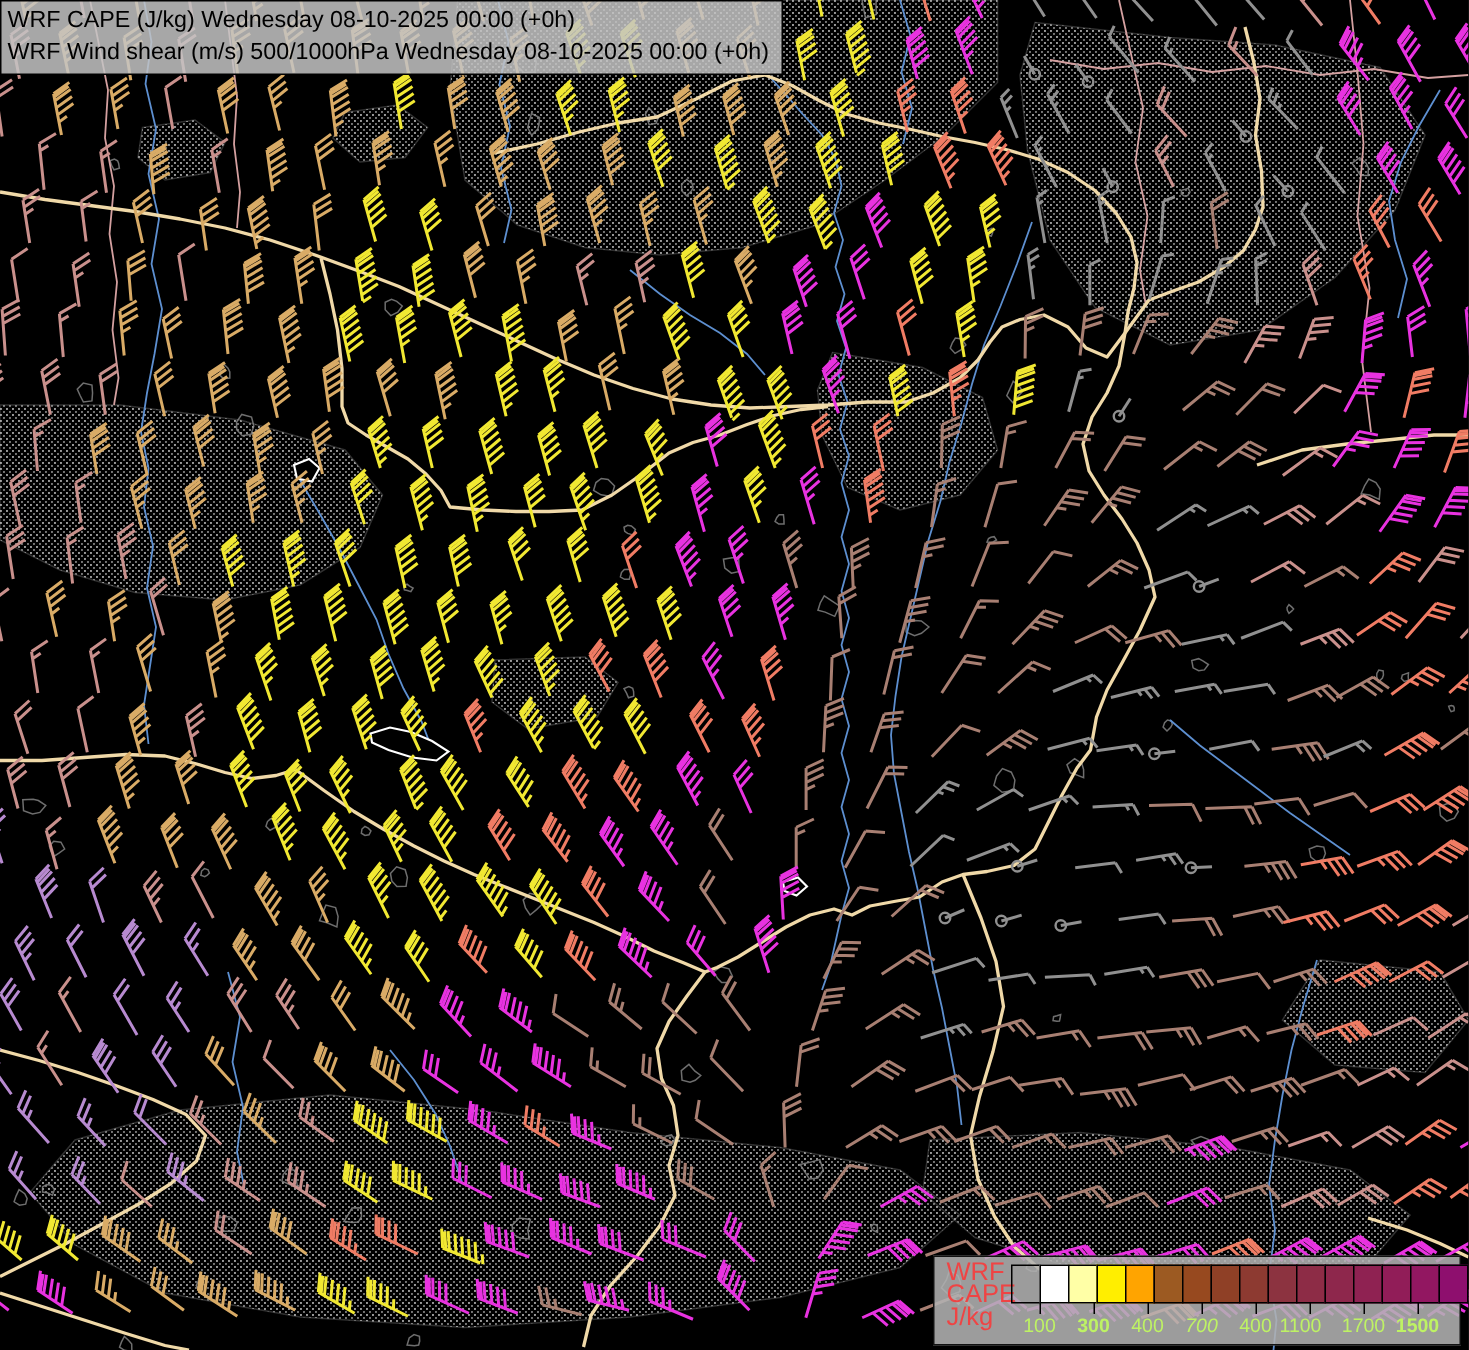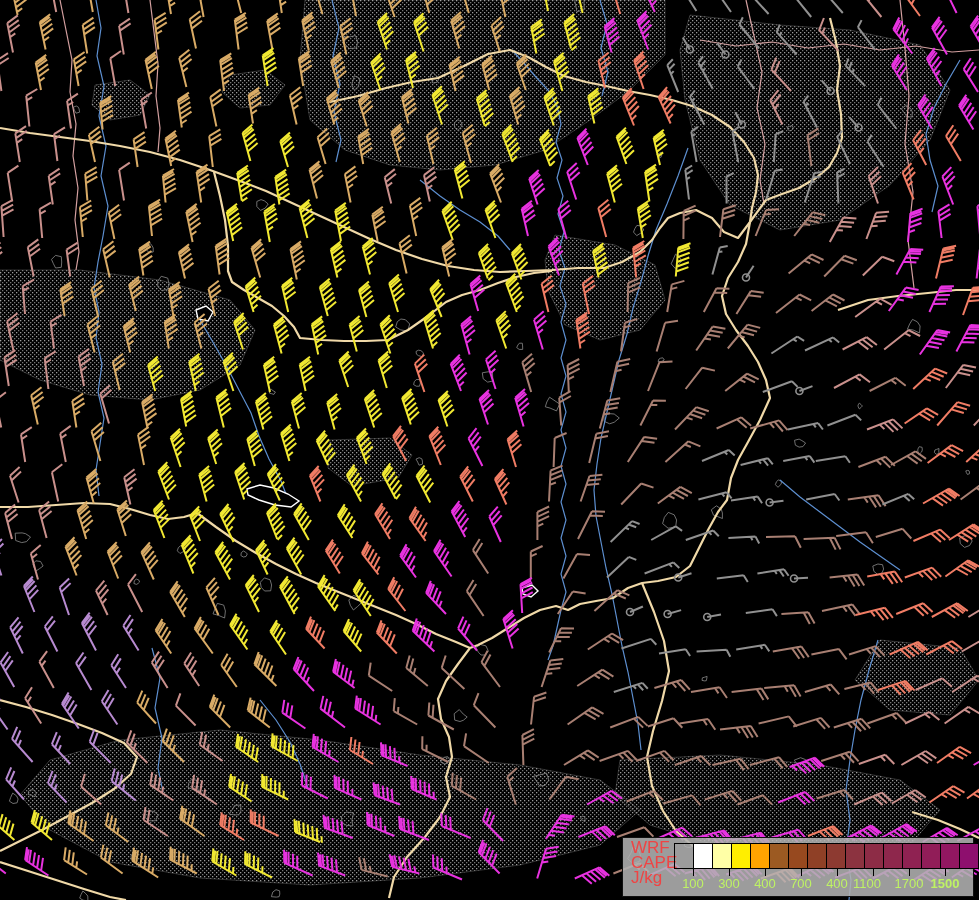--- a/index.html
+++ b/index.html
@@ -777,20 +777,24 @@
       <path d="M684.6 873.5L710.6 866.2M710.6 866.2L719.1 876.1M706.0 867.5L714.4 877.4M701.4 868.8L709.8 878.7M696.7 870.1L705.2 880.0M708.5 866.8L716.3 875.9M692.1 871.4L696.3 876.3" fill="none" stroke="#e832e0" stroke-width="2"></path>
       <path d="M726.2 874.5L752.6 865.1M752.6 865.1L761.7 874.4M748.1 866.7L757.2 876.0M743.5 868.3L752.7 877.6M739.0 869.9L748.1 879.2M734.5 871.6L743.6 880.8M750.5 865.9L758.9 874.4M730.0 873.2L734.5 877.8" fill="none" stroke="#e832e0" stroke-width="2"></path>
       <path d="M760.8 878.5L790.0 868.2M790.0 868.2L799.1 877.5M785.5 869.8L794.6 879.1M781.0 871.4L790.1 880.7M776.5 873.0L785.6 882.3M788.0 868.9L796.4 877.5" fill="none" stroke="#f07c64" stroke-width="2"></path>
       <path d="M796.4 876.5L823.5 863.7M823.5 863.7L833.5 872.0M819.2 865.7L829.2 874.0M814.8 867.8L824.8 876.1M810.5 869.8L820.5 878.1M821.5 864.6L830.8 872.3M806.2 871.9L811.2 876.0" fill="none" stroke="#e832e0" stroke-width="2"></path>
       <path d="M835.0 877.5L862.2 867.4M862.2 867.4L871.4 876.5M857.7 869.1L866.9 878.2M853.2 870.8L862.4 879.9" fill="none" stroke="#e832e0" stroke-width="2"></path>
       <path d="M872.6 878.5L896.5 866.0M896.5 866.0L906.9 873.9M892.3 868.2L902.6 876.1M888.0 870.5L898.3 878.4M883.8 872.7L888.9 876.6" fill="none" stroke="#e832e0" stroke-width="2"></path>
       <path d="M914.2 879.5L938.0 864.7M938.0 864.7L948.9 871.8M933.9 867.3L944.8 874.4M929.8 869.8L940.7 876.9M925.8 872.3L936.6 879.4M921.7 874.9L932.6 882.0M936.1 865.9L946.2 872.5M917.6 877.4L923.0 880.9" fill="none" stroke="#e832e0" stroke-width="2"></path>
       <path d="M951.8 877.5L977.2 859.7M977.2 859.7L988.5 866.2M973.3 862.5L984.5 869.0M969.3 865.2L980.6 871.7M965.4 868.0L976.7 874.5M961.5 870.7L972.7 877.2M975.4 861.0L985.8 867.0M957.5 873.5L963.2 876.7" fill="none" stroke="#e832e0" stroke-width="2"></path>
       <path d="M984.4 874.5L1007.0 859.8M1007.0 859.8L1018.1 866.7M1003.0 862.4L1014.0 869.3M999.0 865.0L1010.0 871.9" fill="none" stroke="#e832e0" stroke-width="2"></path>
     </svg>
+  <div id="titlebox">
+    <div>WRF CAPE (J/kg) Wednesday 08-10-2025 00:00 (+0h)</div>
+    <div>WRF Wind shear (m/s) 500/1000hPa Wednesday 08-10-2025 00:00 (+0h)</div>
+  </div>
   <div id="legend">
     <div class="leglabels">
       <div>WRF</div>
       <div>CAPE</div>
       <div>J/kg</div>
     </div>
     <div id="legend-bar">
         <div class="swatch"></div>
         <div class="swatch" style="background: rgb(255, 255, 255);"></div>
         <div class="swatch" style="background: rgb(255, 255, 166);"></div>
@@ -804,25 +808,25 @@
         <div class="swatch" style="background: rgb(141, 44, 70);"></div>
         <div class="swatch" style="background: rgb(142, 39, 76);"></div>
         <div class="swatch" style="background: rgb(143, 34, 82);"></div>
         <div class="swatch" style="background: rgb(145, 29, 88);"></div>
         <div class="swatch" style="background: rgb(146, 23, 97);"></div>
         <div class="swatch" style="background: rgb(142, 15, 110);"></div>
       </div>
   <div class="tick" style="left: 70px;"></div>
       <div class="ticklabel" style="left: 70px;">100</div>
       <div class="tick" style="left: 106px;"></div>
-      <div class="ticklabel" style="left: 106px;">300</div>
+      <div class="ticklabel" style="left: 106px; font-weight: bold;">300</div>
       <div class="tick" style="left: 142px;"></div>
       <div class="ticklabel" style="left: 142px;">400</div>
       <div class="tick" style="left: 178px;"></div>
-      <div class="ticklabel" style="left: 178px;">700</div>
+      <div class="ticklabel" style="left: 178px; font-style: italic;">700</div>
       <div class="tick" style="left: 214px;"></div>
       <div class="ticklabel" style="left: 214px;">400</div>
       <div class="tick" style="left: 250px;"></div>
       <div class="ticklabel" style="left: 244px;">1100</div>
       <div class="tick" style="left: 286px;"></div>
       <div class="ticklabel" style="left: 286px;">1700</div>
       <div class="tick" style="left: 322px;"></div>
       <div class="ticklabel" style="left: 322px; font-weight: bold;">1500</div>
     </div>
 </div>

